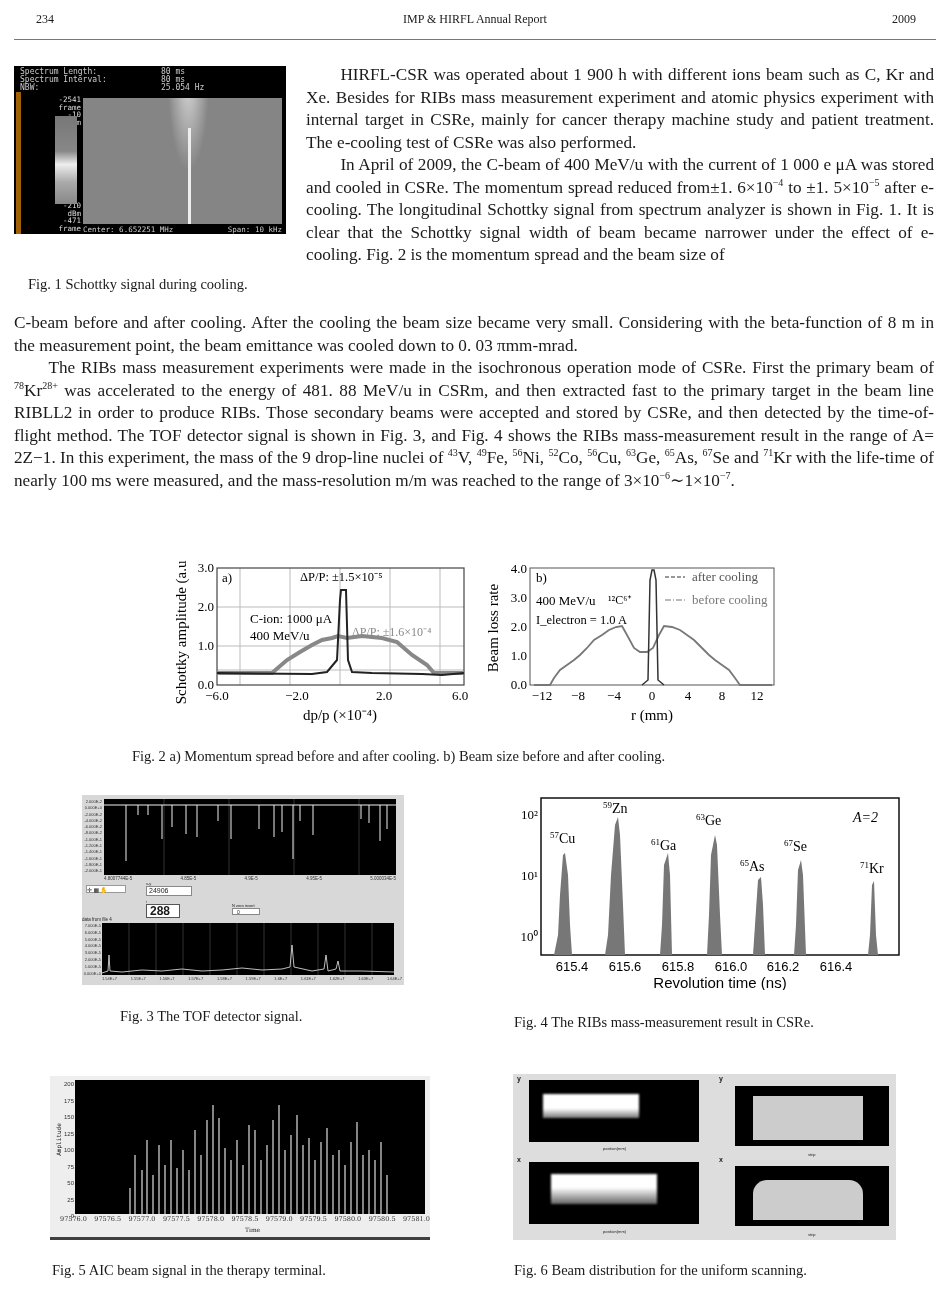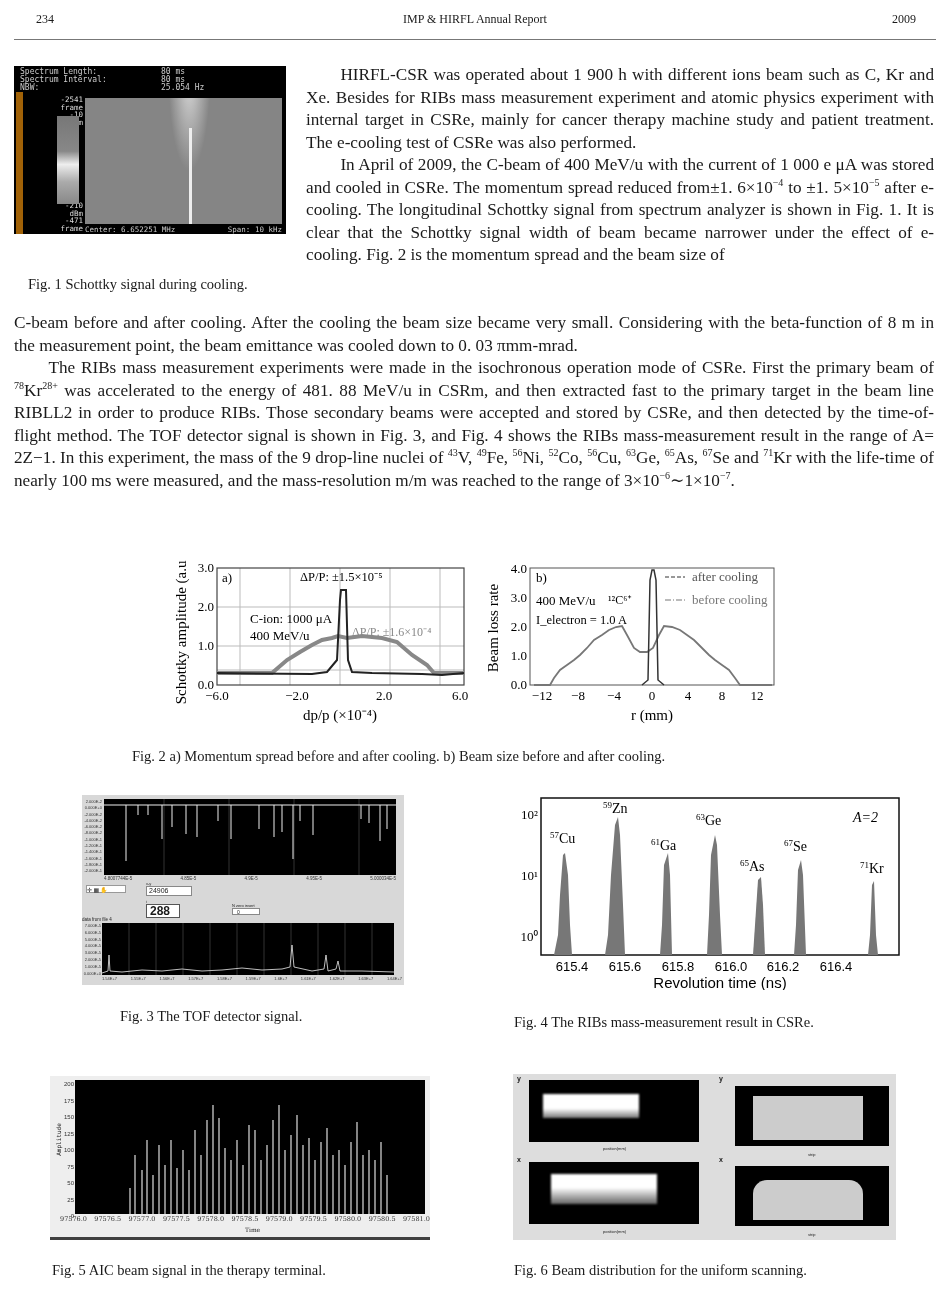--- a/index.html
+++ b/index.html
@@ -9,21 +9,21 @@
   .header { left: 14px; right: 14px; top: 10px; height: 30px; border-bottom: 1.5px solid #777; }
   .header span { position: absolute; top: 2px; font-size: 12px; }
   .hp-left { left: 22px; } .hp-center { left: 0; right: 0; text-align: center; } .hp-right { right: 20px; }
   .para { font-size: 17.2px; line-height: 22.5px; text-align: justify; }
   .indent { text-indent: 2em; }
   sup { font-size: 10px; vertical-align: super; line-height: 0; }
   .caption { font-size: 14.5px; text-align: right; }
   .fig1 { left: 14px; top: 66px; width: 272px; height: 168px; background: #000; }
   .fig1-top { color: #ccc; font-family: "DejaVu Sans Mono", monospace; font-size: 8px; line-height: 8px; padding: 2px 6px; }
   .fig1-top .row { display: flex; gap: 21px; } .fig1-top .k { width: 120px; }
-  .fig1-body { position: absolute; left: 2px; top: 26px; right: 2px; bottom: 0; background: #000; border-left: 7px solid #a16207; }
+  .fig1-body { position: absolute; left: 2px; top: 26px; right: 2px; bottom: 0; background: #000; border-left: 5px solid #a16207; }
   .fig1-scale { position: absolute; left: 2px; top: 4px; width: 58px; height: 136px; color:#ddd; font-family:"DejaVu Sans Mono",monospace; font-size:7.5px; text-align: right; line-height: 7.5px; }
   .fig1-bar { position: absolute; left: 34px; top: 24px; width: 22px; height: 88px;
      background: linear-gradient(#777, #888 40%, #eee 55%, #aaa 75%, #888); }
   .fig1-wf { position: absolute; left: 62px; top: 6px; right: 2px; bottom: 10px;
      background: radial-gradient(ellipse 30px 140px at 53% -20%, #ddd, #aaa 40%, transparent 70%), #858585; }
   .fig1-line { position: absolute; left: 53%; top: 30px; bottom: 0; width: 3px; background: #eee; }
   .fig1-foot { position: absolute; bottom: 0; left: 62px; right: 2px; font-family: "DejaVu Sans Mono", monospace; font-size: 7.5px; color: #ccc; display: flex; justify-content: space-between; }
   .ax-font { font-family: "Liberation Sans", "DejaVu Sans", sans-serif; }
   .dark-plot { background: #000; }
   .panel-grey { background: #d8d8d8; }

